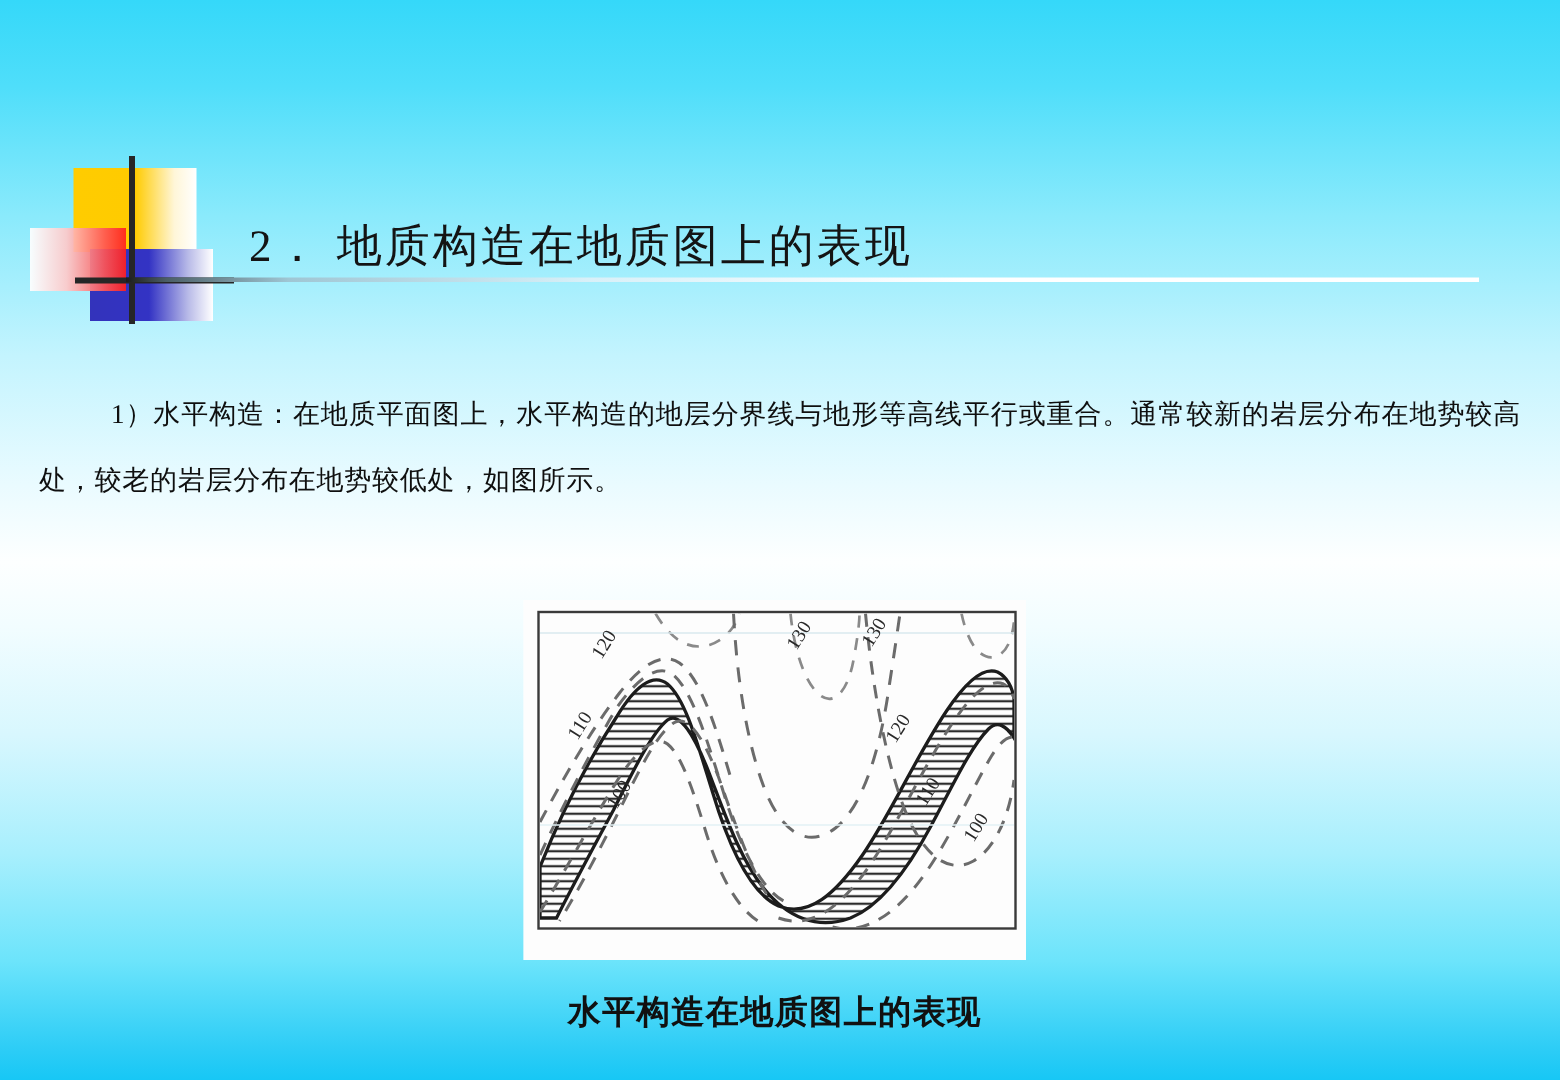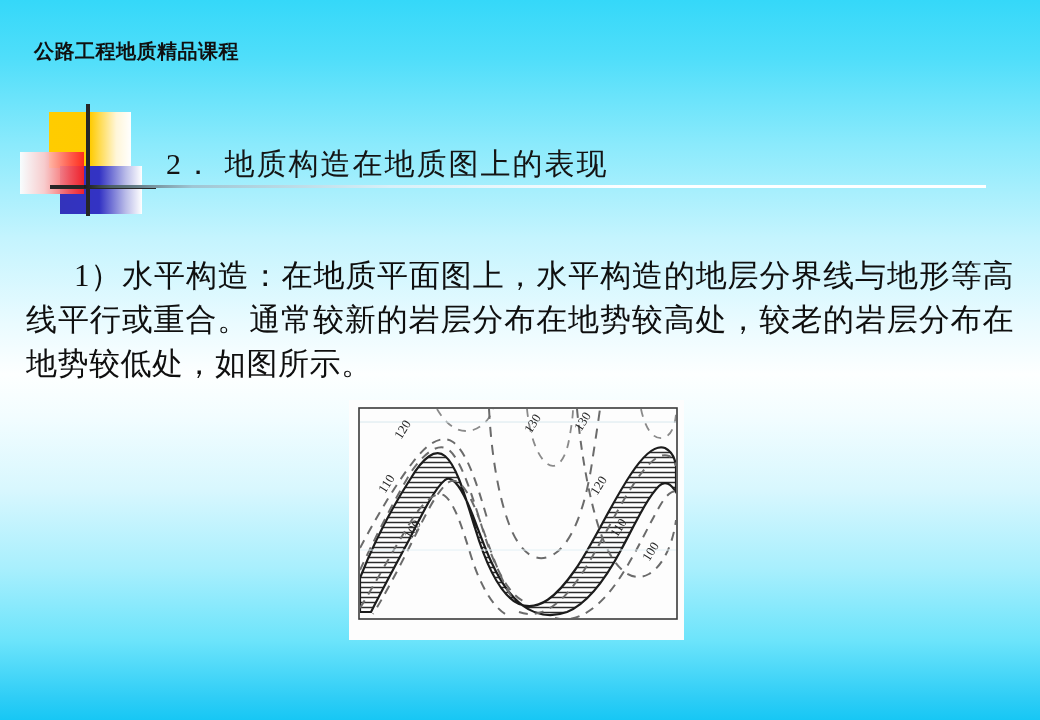--- a/index.html
+++ b/index.html
@@ -116,21 +116,21 @@
     background: linear-gradient(to right, #1c1c1c 0%, #4b5e66 3%, #9fc6d4 12%, #d8f0f8 34%, #ffffff 62%, #ffffff 100%);
   }
 
   
   .body-text {
     position: absolute;
     left: 26px;
     top: 254px;
     width: 988px;
     font-family: "Liberation Serif", "DejaVu Serif", serif;
-    font-size: 31px;
+    font-size: 18px;
     line-height: 44px;
     color: #0f0f0f;
     text-align: justify;
     text-justify: inter-character;
     letter-spacing: 0.5px;
   }
   .body-text .indent {
     display: inline-block;
     width: 48px;
   }
@@ -158,21 +158,20 @@
     font-weight: 700;
     color: #111111;
     letter-spacing: 1px;
   }
 </style>
 </head>
 <body>
 
 <div id="slide">
 
-  <div class="header-title">公路工程地质精品课程</div>
 
   <div class="deco">
     <div class="sq sq-yellow"></div>
     <div class="sq sq-blue"></div>
     <div class="sq sq-red"></div>
     <div class="cross-v"></div>
     <div class="cross-h"></div>
   </div>
 
   <div class="slide-title">2． 地质构造在地质图上的表现</div>
@@ -251,14 +250,15 @@
         <text x="62" y="140" transform="rotate(-58 62 140)">100</text>
         <text x="182" y="34" transform="rotate(-58 182 34)">130</text>
         <text x="232" y="32" transform="rotate(-58 232 32)">130</text>
         <text x="248" y="96" transform="rotate(-58 248 96)">120</text>
         <text x="268" y="138" transform="rotate(-58 268 138)">110</text>
         <text x="300" y="162" transform="rotate(-58 300 162)">100</text>
       </g>
     </svg>
   </div>
 
+  <div class="figure-caption">水平构造在地质图上的表现</div>
 
 </div>
 
 </body></html>

